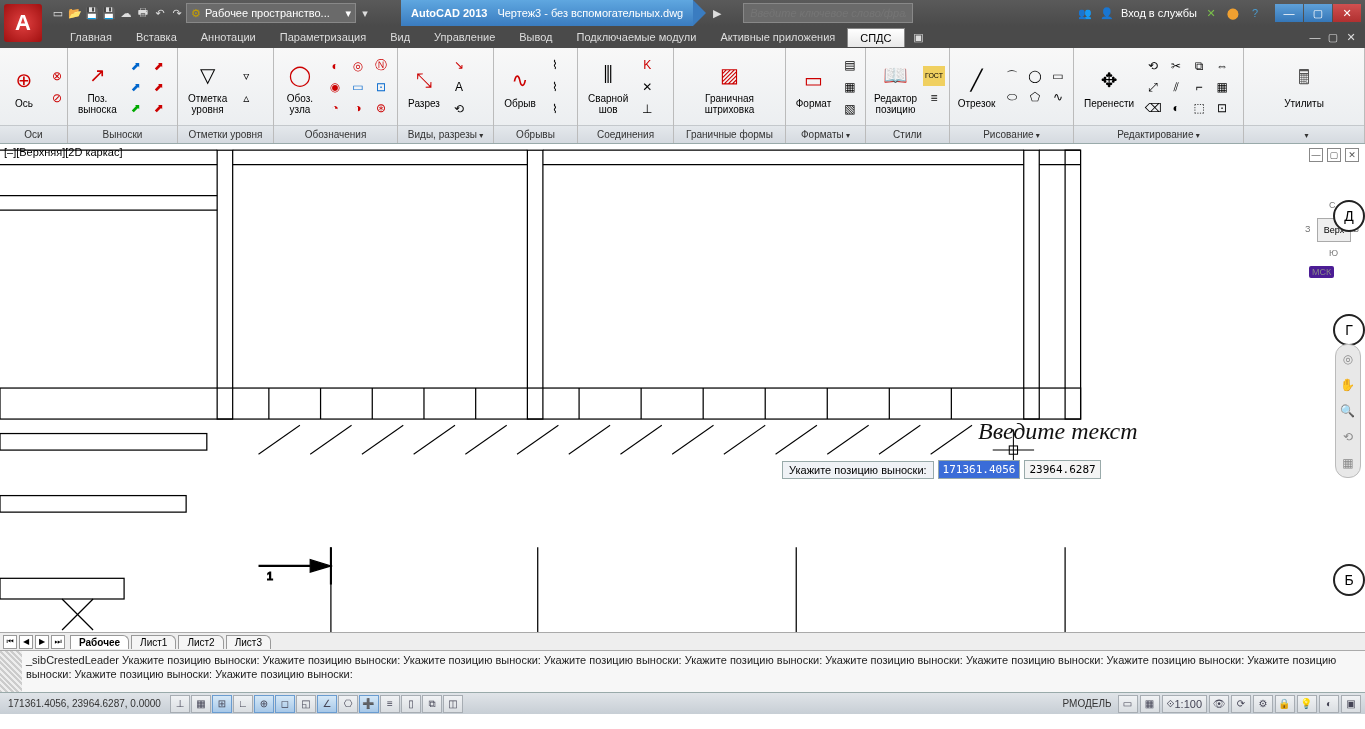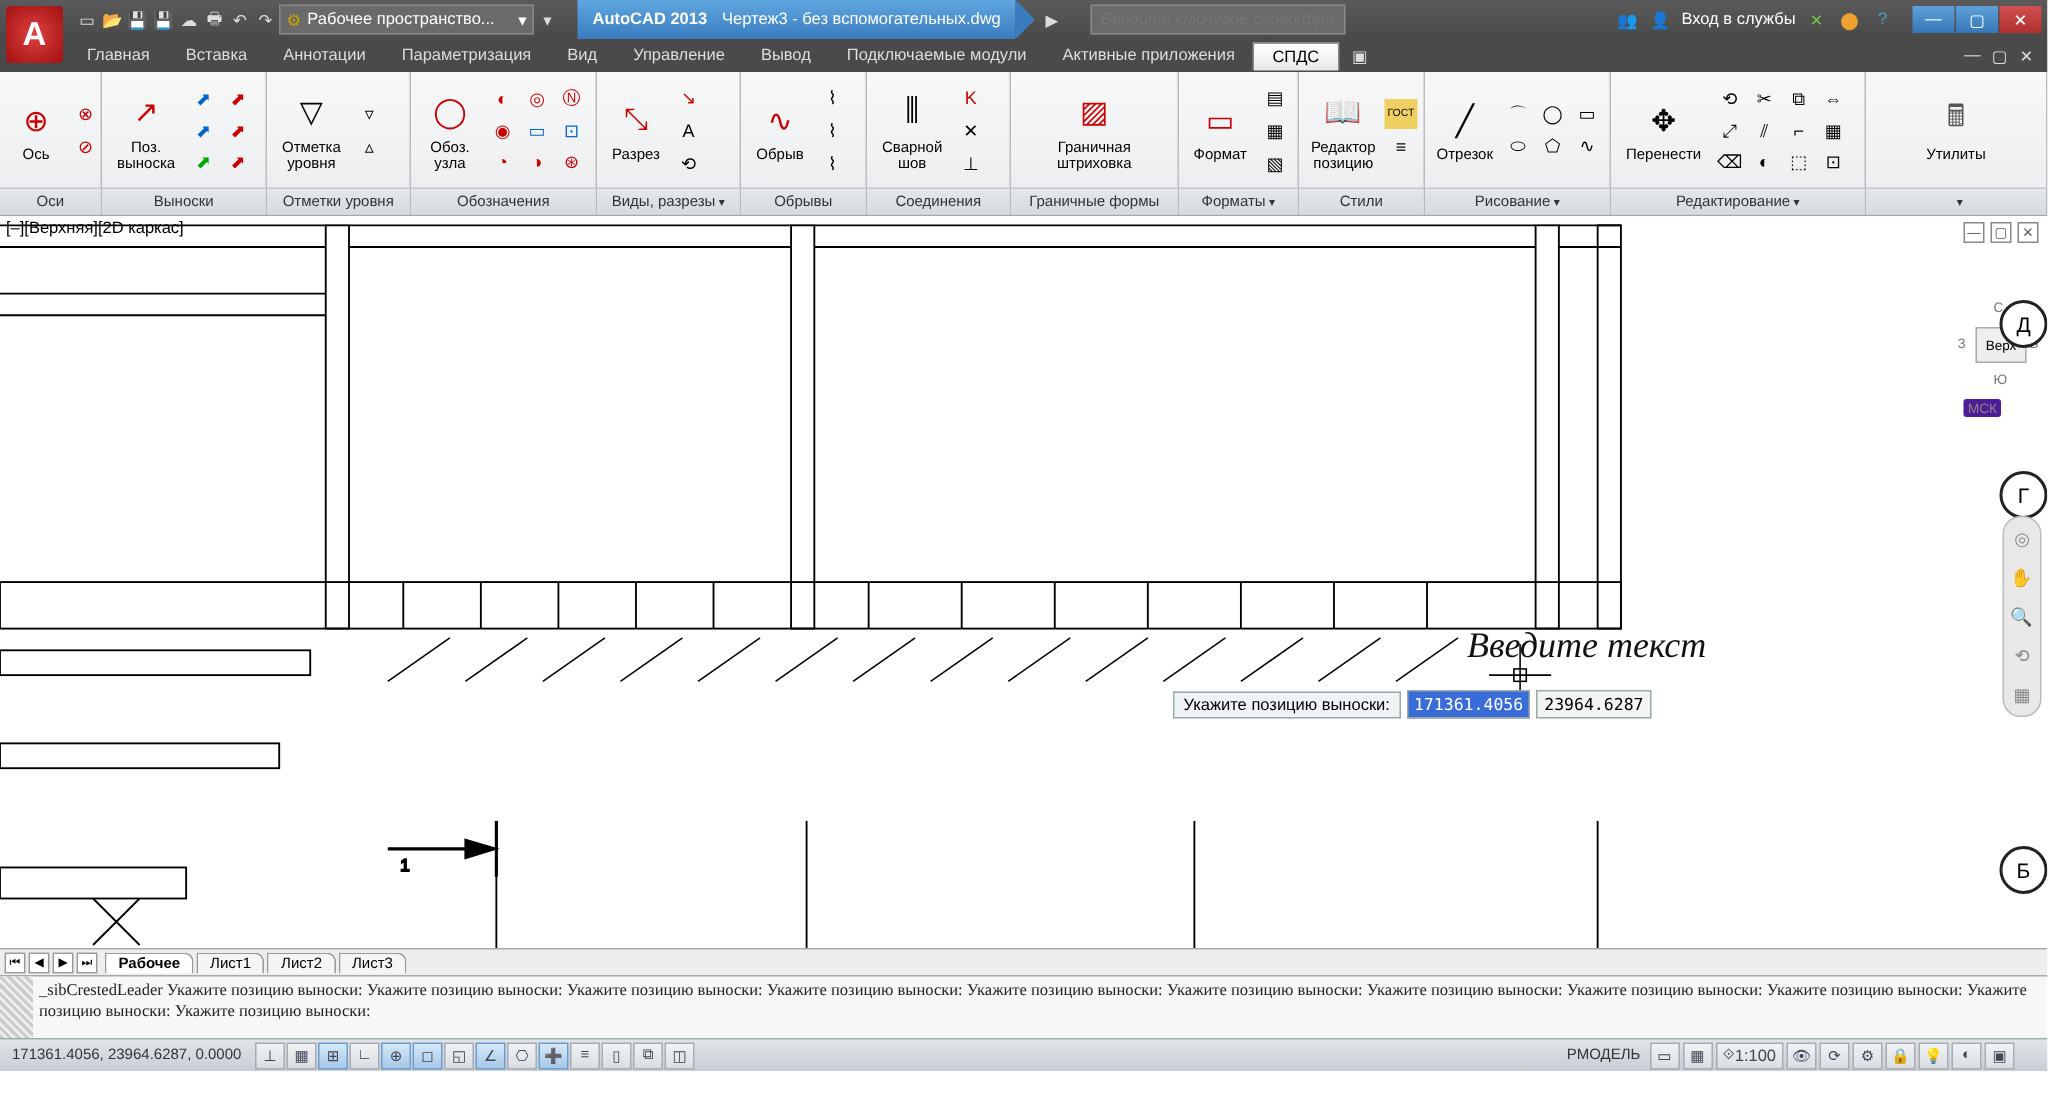--- a/index.html
+++ b/index.html
@@ -9,21 +9,21 @@
 .qat-ico{width:16px;height:16px;display:flex;align-items:center;justify-content:center;cursor:pointer;color:#ddd;}
 .ws-combo{background:#6a6a6a;border:1px solid #888;height:20px;display:flex;align-items:center;padding:0 4px;gap:4px;min-width:170px;}
 .gear{color:#c7a000;}
 .tab-blue{background:linear-gradient(#5fa7e0,#3a7cc0);height:26px;display:flex;align-items:center;padding:0 10px;color:#fff;position:relative;}
 .tab-blue:after{content:"";position:absolute;right:-13px;top:0;border-left:13px solid #3a7cc0;border-top:13px solid transparent;border-bottom:13px solid transparent;}
 .search-box{background:#6a6a6a;border:1px solid #888;height:20px;color:#bbb;padding:2px 6px;font-style:italic;width:170px;margin-left:18px;}
 .title-right{margin-left:auto;display:flex;align-items:center;gap:6px;padding-right:4px;}
 .win-btns{display:flex;gap:1px;margin-left:6px;}
 .win-btn{width:28px;height:18px;background:linear-gradient(#5fa0d8,#3577b8);display:flex;align-items:center;justify-content:center;color:#fff;cursor:pointer;}
 .win-btn.close{background:linear-gradient(#d05050,#b03030);}
-.menubar{height:22px;background:#4a4a4a;display:flex;align-items:center;padding-left:46px;gap:0;color:#ddd;}
+.menubar{height:22px;background:#4a4a4a;display:flex;align-items:center;padding-left:58px;gap:0;color:#ddd;}
 .menu-item{padding:3px 12px;cursor:pointer;}
 .menu-item.active{background:linear-gradient(#fff,#e8e8e8);color:#000;border:1px solid #888;border-bottom:none;}
 .bigA{position:absolute;left:4px;top:4px;width:38px;height:38px;background:radial-gradient(#e04040,#a01010);color:#fff;font-size:22px;font-weight:bold;display:flex;align-items:center;justify-content:center;z-index:10;border-radius:3px;cursor:pointer;}
 .ribbon{height:96px;background:linear-gradient(#f8f8f8,#e9ecef);border-bottom:1px solid #9aa;display:flex;}
 .panel{border-right:1px solid #bbb;display:flex;flex-direction:column;}
 .panel-body{flex:1;display:flex;align-items:center;padding:2px 4px;gap:2px;}
 .panel-title{height:18px;background:linear-gradient(#e4e8ec,#d5dae0);border-top:1px solid #c4c8cc;text-align:center;font-size:10px;color:#333;line-height:18px;cursor:pointer;}
 .panel-title.dd:after{content:" ▾";font-size:8px;}
 .big-btn{display:flex;flex-direction:column;align-items:center;justify-content:center;padding:2px 6px;cursor:pointer;min-width:40px;}
 .big-btn .ico{width:32px;height:32px;display:flex;align-items:center;justify-content:center;font-size:20px;}
@@ -46,27 +46,27 @@
 .circle-btn{position:absolute;right:0;width:32px;height:32px;border:2px solid #222;border-radius:50%;background:#fff;display:flex;align-items:center;justify-content:center;font-size:14px;}
 .vp-ctrl{position:absolute;right:6px;top:4px;display:flex;gap:4px;}
 .vp-ctrl span{width:14px;height:14px;border:1px solid #888;font-size:9px;display:flex;align-items:center;justify-content:center;cursor:pointer;color:#555;}
 .layout-tabs{height:18px;background:#eee;border-top:1px solid #aaa;display:flex;align-items:center;}
 .lt-nav{display:flex;padding:0 2px;}
 .lt-nav span{width:14px;height:14px;border:1px solid #999;margin:0 1px;font-size:8px;display:flex;align-items:center;justify-content:center;cursor:pointer;background:#fff;}
 .lt-tab{padding:1px 8px;border:1px solid #999;border-bottom:none;background:#f5f5f5;font-size:10px;cursor:pointer;margin-left:2px;border-radius:0 6px 0 0;}
 .lt-tab.active{background:#fff;font-weight:bold;}
 .cmd-area{height:42px;background:#f7f7f7;border-top:1px solid #aaa;display:flex;}
 .cmd-handle{width:22px;background:repeating-linear-gradient(45deg,#ccc,#ccc 2px,#eee 2px,#eee 4px);}
-.cmd-text{flex:1;padding:2px 4px;font-family:Liberation Serif, serif;font-size:11px;color:#222;overflow:hidden;line-height:14px;}
+.cmd-text{flex:1;padding:2px 4px;font-family:Liberation Sans, sans-serif;font-size:11px;color:#222;overflow:hidden;line-height:14px;}
 .statusbar{height:22px;background:linear-gradient(#e0e4e8,#c7ced5);border-top:1px solid #9aa;display:flex;align-items:center;}
 .sb-coords{padding:0 8px;font-size:10px;color:#333;min-width:170px;}
 .sb-icons{display:flex;gap:1px;}
 .sb-ico{width:20px;height:18px;border:1px solid #a7adb3;background:linear-gradient(#f0f2f4,#dadee2);display:flex;align-items:center;justify-content:center;cursor:pointer;font-size:10px;color:#445;}
 .sb-ico.on{background:linear-gradient(#d5e8f7,#a7c8e8);border-color:#6a9cd0;}
-.sb-right{margin-left:auto;display:flex;align-items:center;gap:2px;padding-right:22px;}
+.sb-right{margin-left:auto;display:flex;align-items:center;gap:2px;padding-right:4px;}
 .sb-txt{font-size:10px;padding:0 4px;color:#333;}
 svg{display:block;}
 </style>
 </head>
 <body>
 
 <div class="bigA">A</div>
 
 <div class="titlebar">
   <div class="qat" style="margin-left:46px;">
@@ -78,21 +78,21 @@
     <span class="qat-ico">🖶</span>
     <span class="qat-ico">↶</span>
     <span class="qat-ico">↷</span>
     <div class="ws-combo">
       <span class="gear">⚙</span>
       <span>Рабочее пространство...</span>
       <span style="margin-left:auto;">▾</span>
     </div>
     <span class="qat-ico">▾</span>
   </div>
-  <div class="tab-blue" style="margin-left:8px;">
+  <div class="tab-blue" style="margin-left:24px;">
     <span style="font-weight:bold;">AutoCAD 2013</span>
     <span style="width:10px;"></span>
     <span>Чертеж3 - без вспомогательных.dwg</span>
   </div>
   <span class="qat-ico" style="margin-left:16px;">▶</span>
   <input class="search-box" placeholder="Введите ключевое слово/фразу" style="">
   <div class="title-right">
     <span class="qat-ico">👥</span>
     <span class="qat-ico">👤</span>
     <span>Вход в службы</span>

